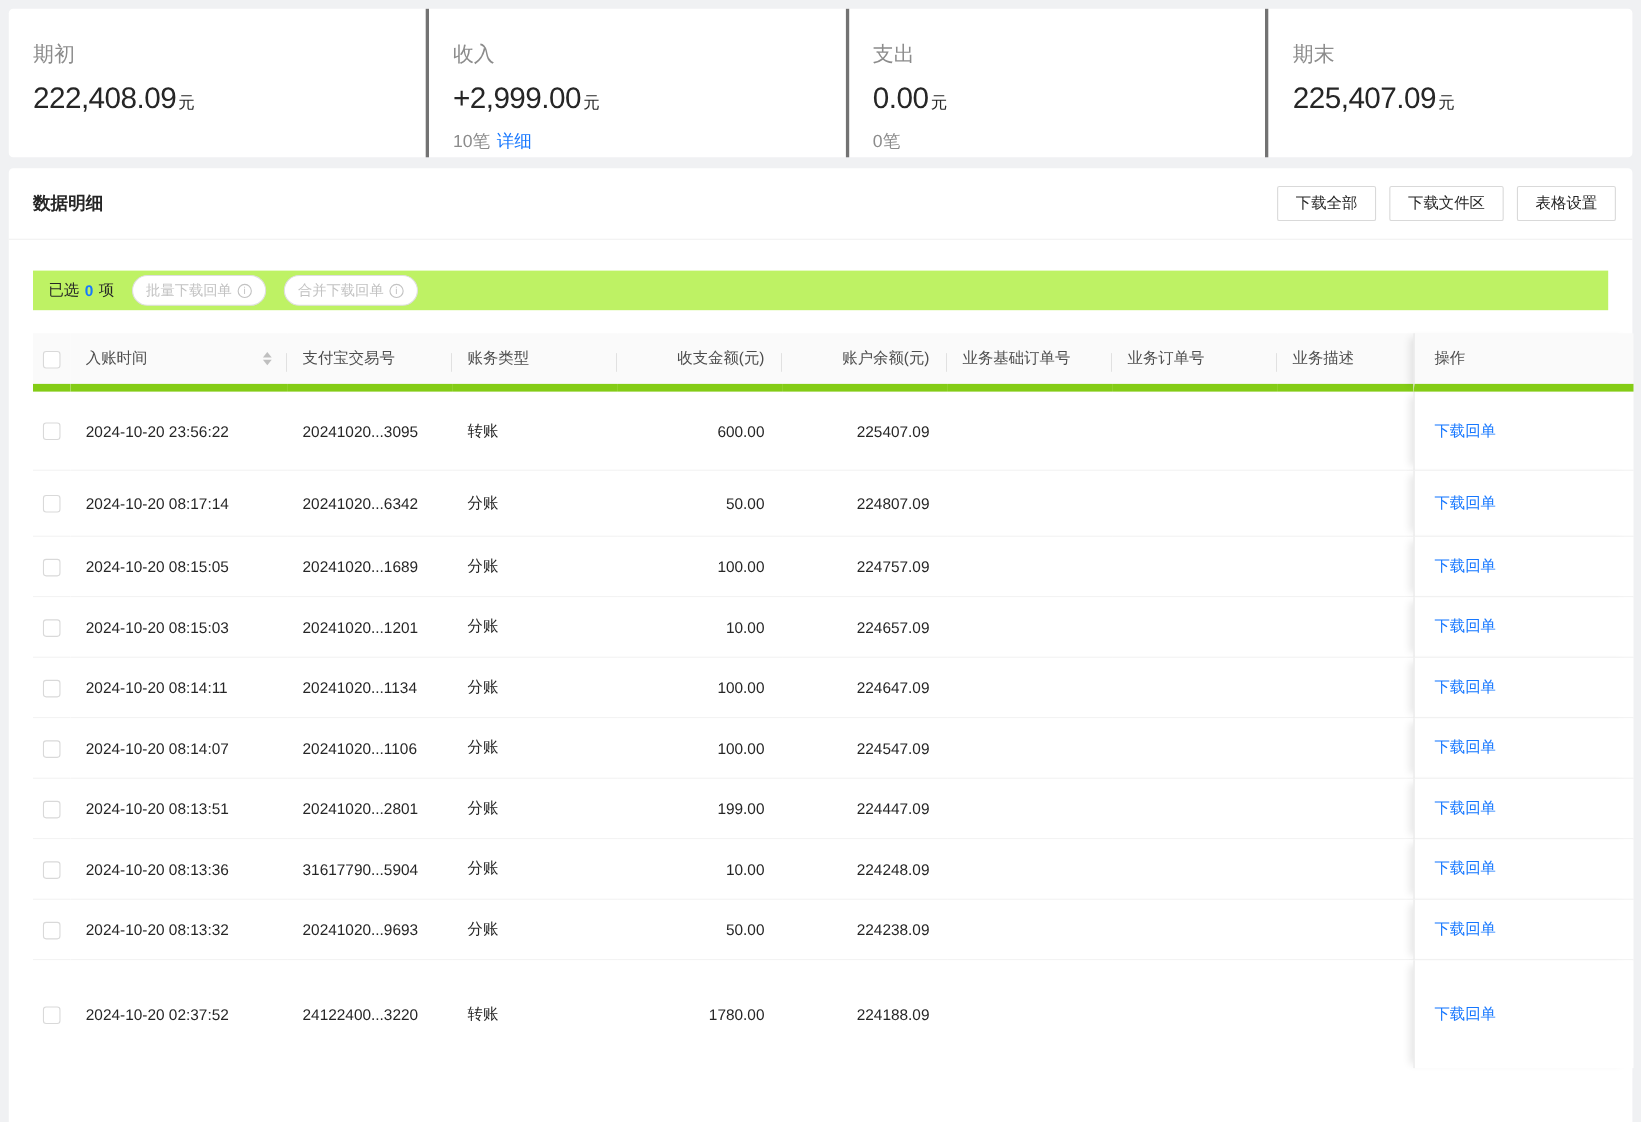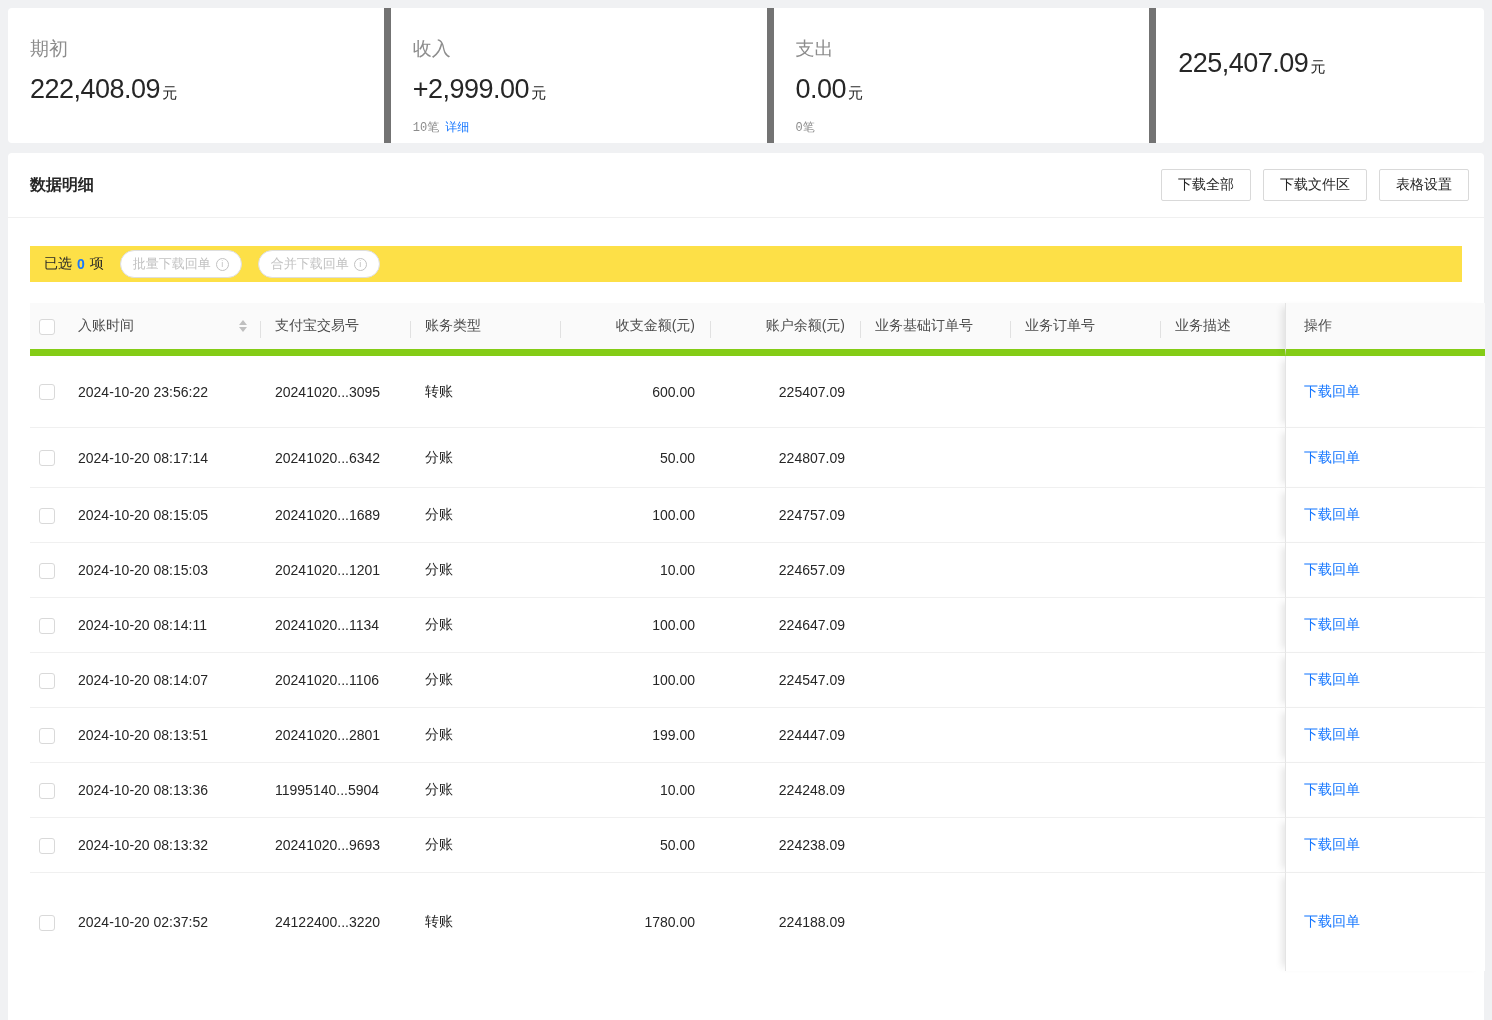--- a/index.html
+++ b/index.html
@@ -7,46 +7,46 @@
   body {
     background:#f0f1f3;
     font-family:"Liberation Sans","DejaVu Sans",sans-serif;
     color:#262626;
   }
   .card { background:#fff; border-radius:4px; }
 
   
   .summary-card { margin:8px 8px 0; height:135px; display:flex; }
   .sum-col { flex:1; padding:28px 0 0 22px; position:relative; }
-  .sum-col + .sum-col { border-left:7px solid #737373;margin-left:48px; }
+  .sum-col + .sum-col { border-left:3px solid #737373;margin-left:48px; }
   .sum-label { font-size:19px; color:#8c8c8c; }
   .sum-value-row { margin-top:12px; white-space:nowrap; }
   .sum-value { font-size:27px; color:#262626; font-weight:500; letter-spacing:-0.5px; }
   .sum-unit { font-size:15px; color:#262626; margin-left:2px; }
-  .sum-sub { margin-top:14px; font-size:12px; color:#8c8c8c;font-family:Liberation Mono, monospace; }
+  .sum-sub { margin-top:14px; font-size:16px; color:#8c8c8c; }
   .sum-link { color:#1677ff; margin-left:6px; text-decoration:none; cursor:pointer; }
 
   
   .detail-card { margin:10px 8px 0; height:950px; border-radius:4px 4px 0 0; position:relative; }
   .section-header {
     height:65px; padding:0 15px 0 22px;
     display:flex; align-items:center; justify-content:space-between;
     border-bottom:1px solid #f0f0f0;
   }
   .section-title { font-size:16px; font-weight:bold; color:#262626; }
   .toolbar { display:flex; }
   .btn {
     height:32px; padding:0 16px; margin-left:12px;
     background:#fff; border:1px solid #d9d9d9; border-radius:2px;
     font-size:14px; color:#262626; cursor:pointer;
     display:inline-flex; align-items:center;
     font-family:inherit;
   }
   .select-bar {
-    margin:28px 22px 0 22px; height:36px; background:#fde047;
+    margin:28px 22px 0 22px; height:36px; background:#bef264;
     display:flex; align-items:center; padding-left:14px; font-size:14px;
   }
   .sel-count { color:#1677ff; font-weight:bold; margin:0 5px; }
   .btn-disabled {
     height:28px; padding:0 12px; margin-left:16px;
     background:#fff; border:1px solid #dedede; border-radius:14px;
     font-size:13px; color:#c2c2c2; cursor:not-allowed;
     display:inline-flex; align-items:center; gap:5px;
     font-family:inherit;
   }
@@ -124,20 +124,21 @@
   <div class="sum-col">
     <div class="sum-label">支出</div>
     <div class="sum-value-row">
       <span class="sum-value">0.00</span><span class="sum-unit">元</span>
     </div>
     <div class="sum-sub">
       <span>0笔</span>
     </div>
   </div>
   <div class="sum-col">
+    <div class="sum-label">期末</div>
     <div class="sum-value-row">
       <span class="sum-value">225,407.09</span><span class="sum-unit">元</span>
     </div>
   </div>
 </div>
 
 <div class="card detail-card">
 
   <div class="section-header">
     <div class="section-title">数据明细</div>
@@ -277,21 +278,21 @@
       <td class="num">199.00</td>
       <td class="num">224447.09</td>
       <td></td>
       <td></td>
       <td></td>
       <td><a class="link">下载回单</a></td>
     </tr>
           <tr>
       <td class="c-check"><span class="checkbox"></span></td>
       <td>2024-10-20 08:13:36</td>
-      <td>11995140...5904</td>
+      <td>31617790...5904</td>
       <td>分账</td>
       <td class="num">10.00</td>
       <td class="num">224248.09</td>
       <td></td>
       <td></td>
       <td></td>
       <td><a class="link">下载回单</a></td>
     </tr>
           <tr>
       <td class="c-check"><span class="checkbox"></span></td>

